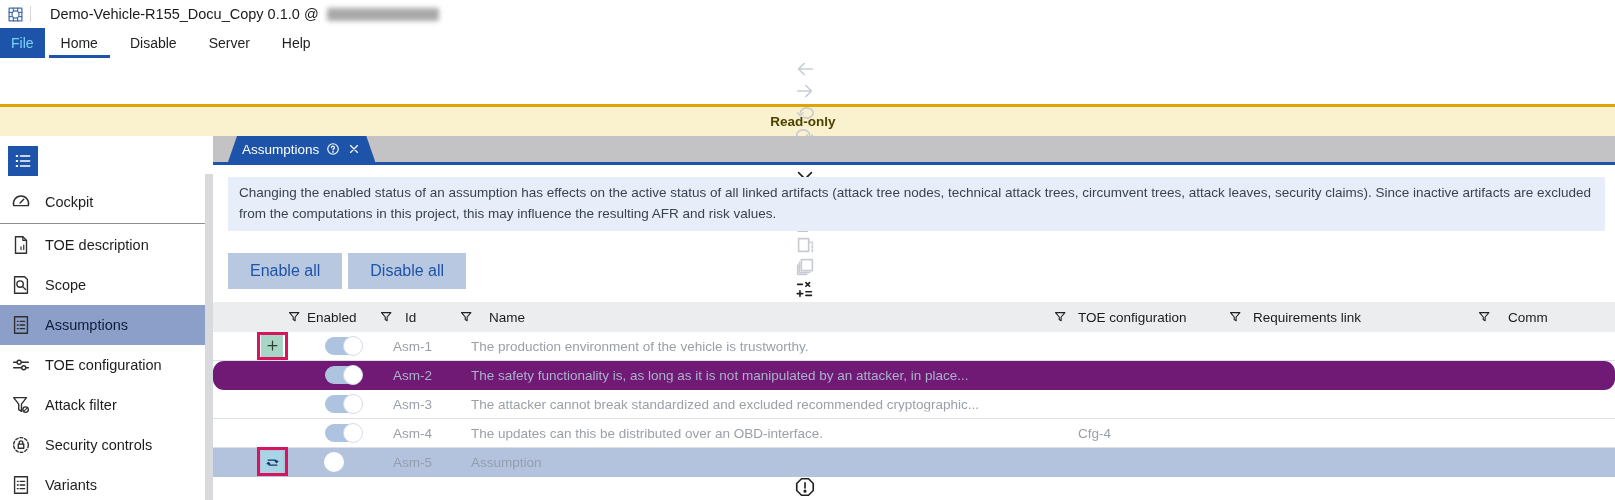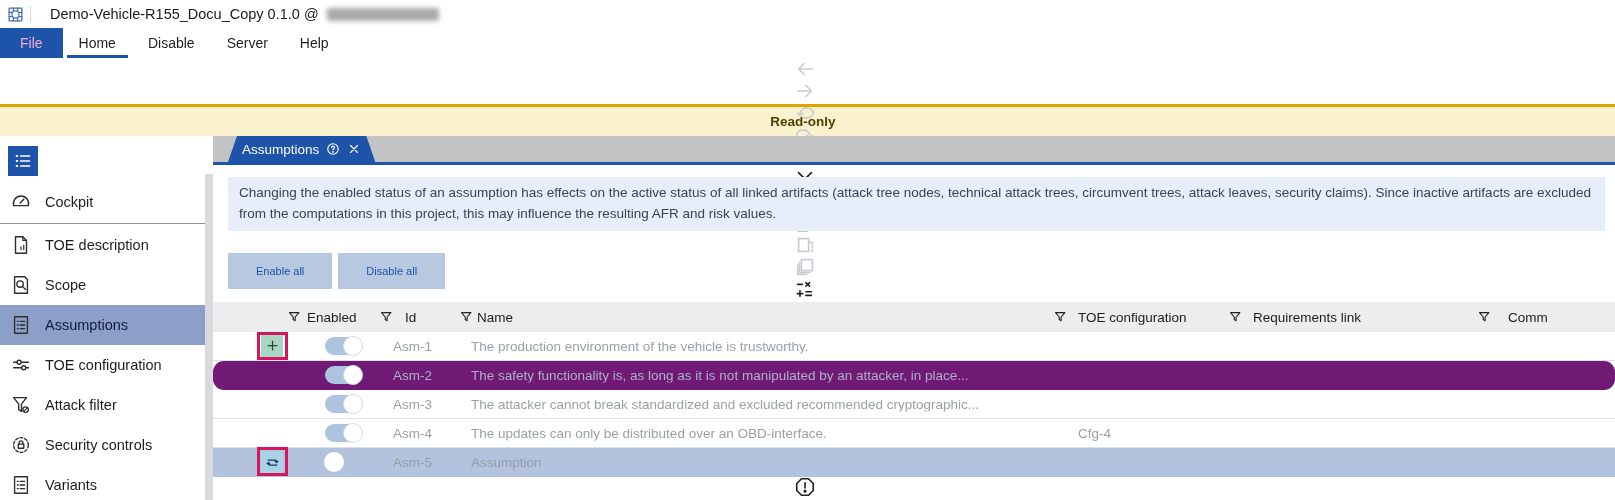--- a/index.html
+++ b/index.html
@@ -11,21 +11,21 @@
   
   .titlebar { height:28px; display:flex; align-items:center; padding-left:7px; background:#fff; }
   .appicon { width:17px; height:17px; color:#4a6fae; margin-right:6px; }
   .titlebar .sep { width:1px; height:16px; background:#d8d8d8; margin-right:7px; }
   .title-text { font-size:14.5px; color:#1a1a1a;margin-left:12px; }
   .redacted { width:112px; height:13px; margin-left:8px; background:#a9a9a9; filter:blur(2.5px); border-radius:2px; }
 
   
   .menubar { height:30px; display:flex; align-items:stretch; font-size:14px; }
   .menu-item { display:flex; align-items:center; padding:0 16px; position:relative; cursor:default; }
-  .menu-item.highlight { background:#1d53a8; color:#f9a8d4; padding:0 20px; }
+  .menu-item.highlight { background:#1d53a8; color:#7dd3fc; padding:0 11px; }
   .menu-item.underline::after { content:""; position:absolute; left:4px; right:4px; bottom:0; height:3px; background:#1d53a8; }
 
   
   .toolbar { height:46px; display:flex; align-items:center; padding:0 8px 0 2px; background:#fff;flex-direction:column; }
   .tbtn { width:32px; height:32px; display:flex; align-items:center; justify-content:center; margin:0 3px; border-radius:2px; color:#222; }
   .tbtn svg { width:22px; height:22px; }
   .tbtn.disabled { color:#c7ccd3; }
   .tbtn.active { background:#1d53a8; color:#fff; }
   .tdiv { width:1px; height:34px; background:#dcdcdc; margin:0 6px; }
   .tb-combo { display:flex; align-items:center; margin:0 4px; }
@@ -61,31 +61,31 @@
   .content { flex:1; display:flex; flex-direction:column; min-width:0; }
 
   
   .tabbar { height:29px; background:#c3c3c5; border-bottom:3px solid #1d53a8; display:flex; align-items:flex-end; padding-left:15px; }
   .tab { height:26px; background:#1d53a8; color:#fff; display:flex; align-items:center; gap:7px; padding:0 14px; font-size:13.5px; clip-path:polygon(9px 0, calc(100% - 9px) 0, 100% 100%, 0 100%); }
   .tab svg { width:14px; height:14px; stroke-width:2; }
 
   .info-banner { margin:12px 10px 0 15px; background:#e8eef9; padding:6px 11px; font-size:13.5px; line-height:1.55; color:#39434f; }
 
   .btnrow { display:flex; gap:6px; margin:22px 0 0 15px; }
-  .btn { height:36px; padding:0 28px; background:#b9c8e1; color:#1d53a8; font-size:11px; display:flex; align-items:center; border:0; font-family:inherit; cursor:default; }
+  .btn { height:36px; padding:0 22px; background:#b9c8e1; color:#1d53a8; font-size:16px; display:flex; align-items:center; border:0; font-family:inherit; cursor:default; }
 
   
   .table { margin-top:13px; font-size:13.5px; }
   .trow { position:relative; height:29px; }
   .thead { height:30px; background:#ecedef; color:#1c1c1c; }
   .cell { position:absolute; top:50%; transform:translateY(-50%); white-space:nowrap; }
   .funnel { width:15px; height:15px; color:#222; stroke-width:1.6; }
   .c-f1{left:74px;} .c-h-enabled{left:94px;}
   .c-f2{left:166px;} .c-h-id{left:192px;}
-  .c-f3{left:246px;} .c-h-name{left:264px;text-align:right;}
+  .c-f3{left:246px;} .c-h-name{left:276px;text-align:right;}
   .c-f4{left:840px;} .c-h-toe{left:865px;}
   .c-f5{left:1015px;} .c-h-req{left:1040px;}
   .c-f6{left:1264px;} .c-h-comm{left:1295px;}
 
   .r-plain { background:#fff; border-bottom:1px solid #dcdfe4; }
   .r-sel-dark { background:#701a75;border-radius:11px; }
   .r-sel-light { background:#b3c3dd; }
   .c-icon { left:48px; width:22px; height:22px; }
   .iconbox { width:22px; height:22px; display:flex; align-items:center; justify-content:center; }
   .iconbox.mint { background:#a8d6c6; color:#2f3e37; }
@@ -488,21 +488,21 @@
         <span class="cell c-toe"></span>
       </div>
 
       <div class="trow r-plain">
         <div class="cell c-toggle">
             <div class="toggle on">
               <div class="knob"></div>
             </div>
           </div>
         <span class="cell c-id">Asm-4</span>
-        <span class="cell c-name">The updates can only be distributed over an OBD-interface.</span>
+        <span class="cell c-name">The updates can this be distributed over an OBD-interface.</span>
         <span class="cell c-toe">Cfg-4</span>
       </div>
 
       <div class="trow r-sel-light">
         <div class="hl-red"></div>
         <div class="cell c-icon">
             <div class="iconbox blue">
               <svg class="ic" viewBox="0 0 24 24">
                 <path d="M5 8h11a2.5 2.5 0 0 1 2.5 2.5V12M18.5 12l2-2M18.5 12l-2-2M19 16H8a2.5 2.5 0 0 1-2.5-2.5V12M5.5 12l-2 2M5.5 12l2 2"></path>
               </svg>

